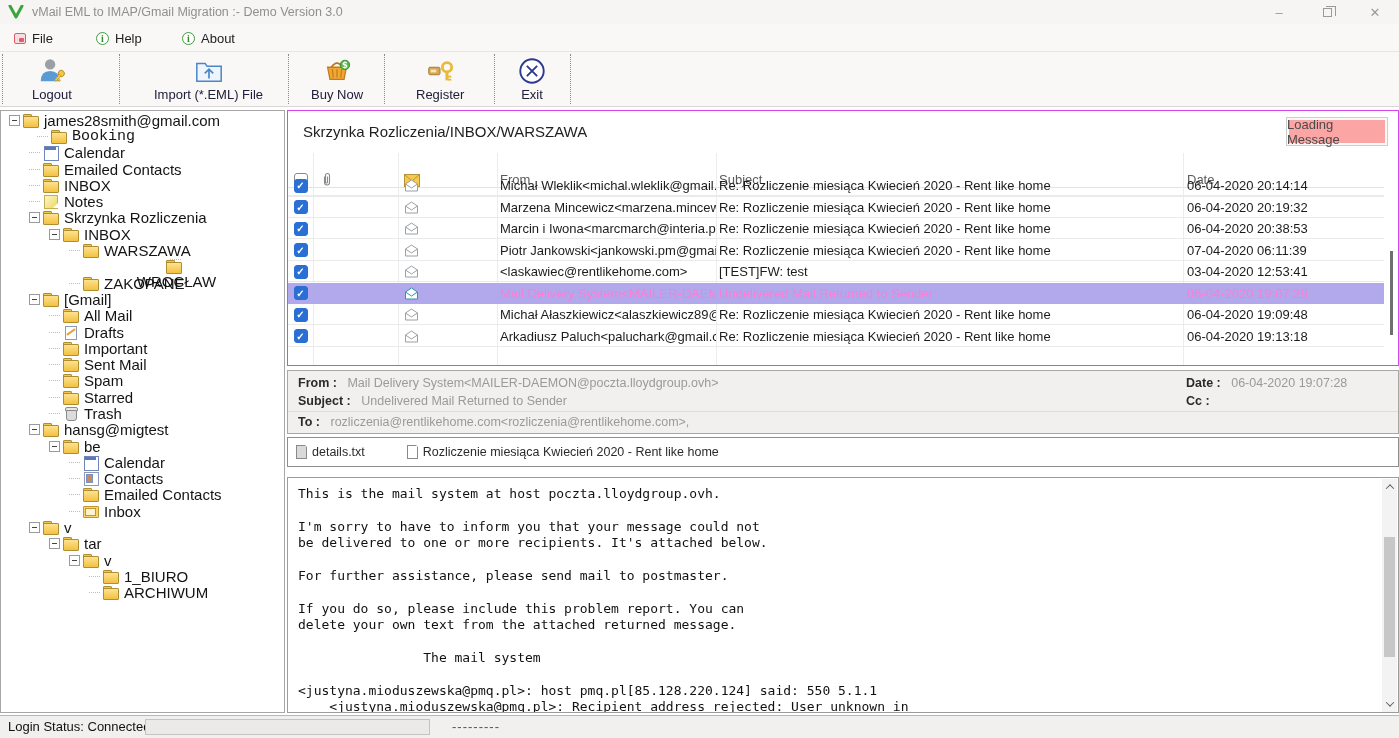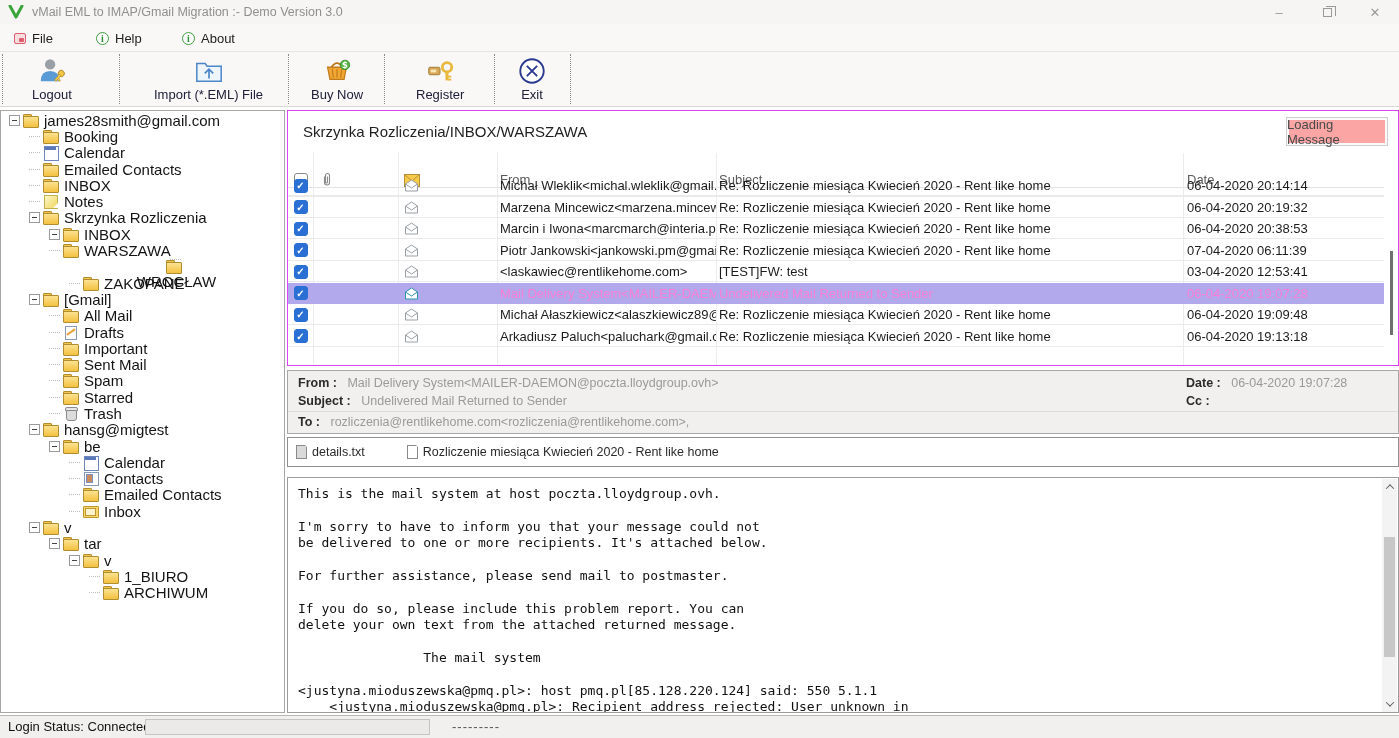--- a/index.html
+++ b/index.html
@@ -223,21 +223,21 @@
 
   <div class="treepanel">
 
       <div class="trow" style="padding-left: 8px;">
         <span class="texp"></span>
 
         <span class="ticon" data-icon="folder"></span>
         <span>james28smith@gmail.com</span>
       </div>
 
-      <div class="trow" style="padding-left: 28px;">
+      <div class="trow" style="padding-left: 36px; font-family: Liberation Mono, monospace;">
 
         <span class="tstub"></span>
         <span class="ticon" data-icon="folder"></span>
         <span>Booking</span>
       </div>
 
       <div class="trow" style="padding-left: 28px;">
 
         <span class="tstub"></span>
         <span class="ticon" data-icon="calendar"></span>
@@ -272,21 +272,21 @@
         <span>Skrzynka Rozliczenia</span>
       </div>
 
       <div class="trow" style="padding-left: 48px;">
         <span class="texp"></span>
 
         <span class="ticon" data-icon="folder"></span>
         <span>INBOX</span>
       </div>
 
-      <div class="trow" style="padding-left: 48px;">
+      <div class="trow" style="padding-left: 68px;">
 
         <span class="tstub"></span>
         <span class="ticon" data-icon="folder"></span>
         <span>WARSZAWA</span>
       </div>
 
       <div class="trow" style="padding-left: 68px; flex-direction: column;">
 
         <span class="tstub"></span>
         <span class="ticon" data-icon="folder"></span>

